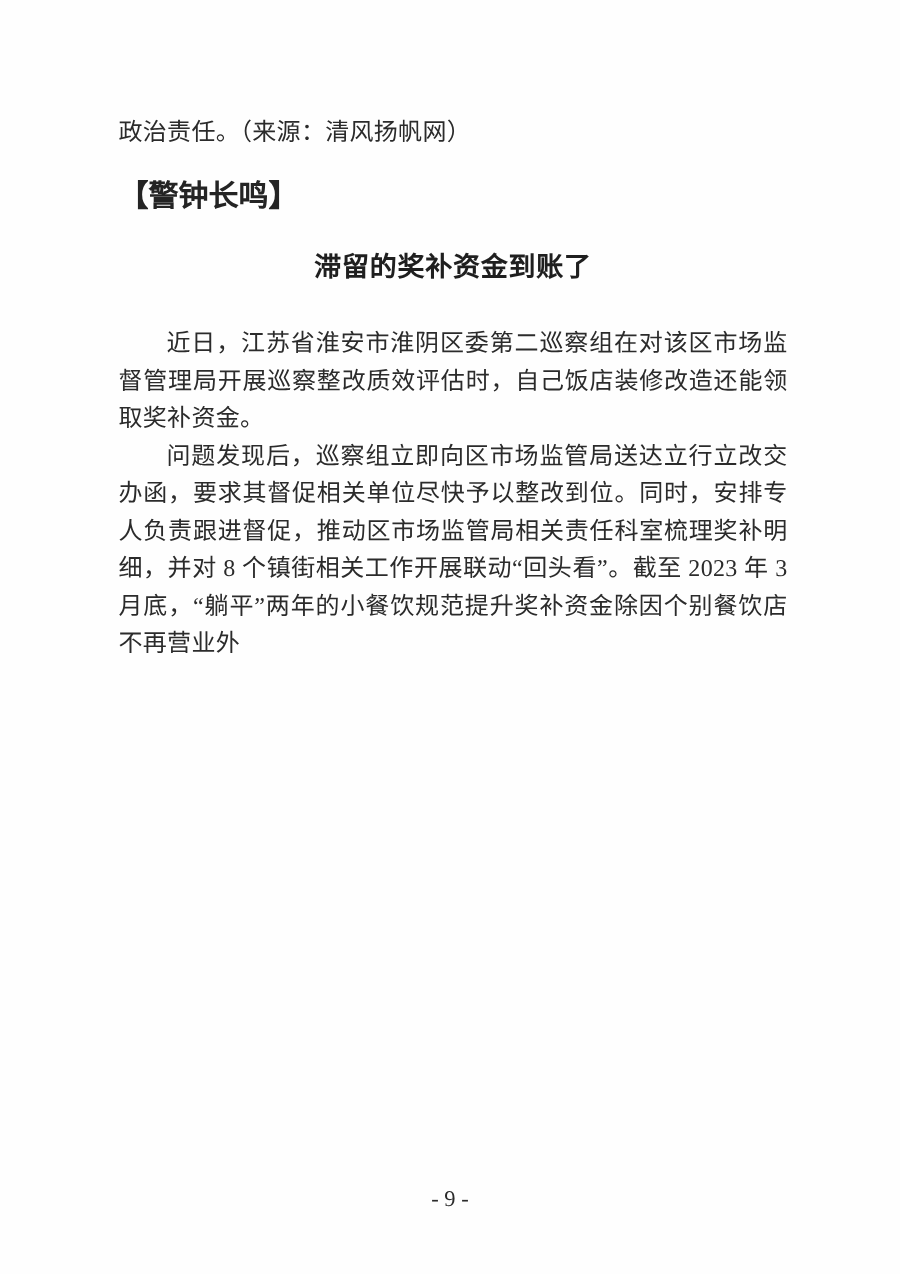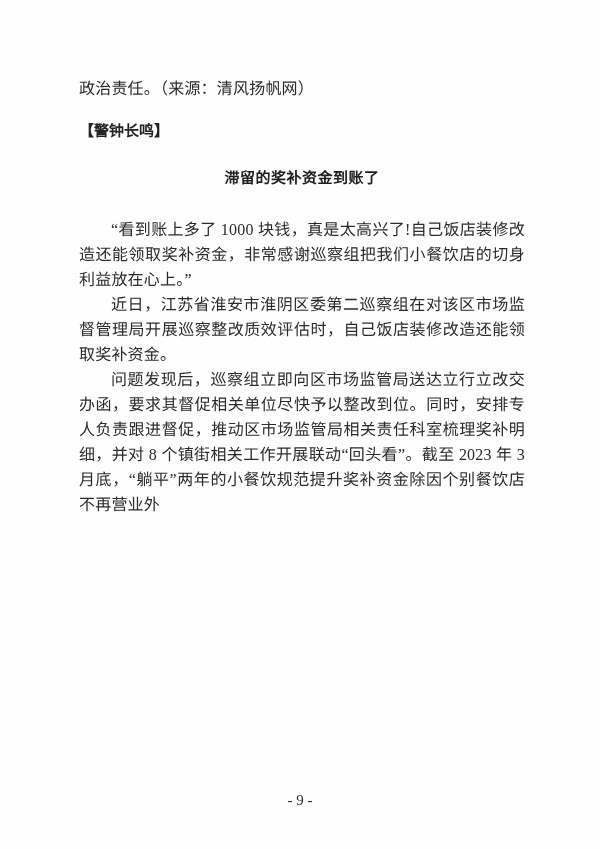--- a/index.html
+++ b/index.html
@@ -32,28 +32,28 @@
   }
   .continuation {
     text-indent: 0;
     text-align: left;
   }
   .indent {
     text-indent: 2em;
   }
   .section-heading {
     margin: 18px 0 0 0;
-    font-size: 15px;
+    font-size: 20px;
     line-height: 25px;
     font-weight: bold;
     color: #242424;
   }
   .article-title {
     margin: 20px 0 0 0;
-    font-size: 15px;
+    font-size: 18px;
     line-height: 28px;
     font-weight: bold;
     text-align: center;
     color: #1f1f1f;
     letter-spacing: 0.5px;
   }
   .body-block {
     margin-top: 25px;
   }
   .footer {
@@ -73,21 +73,20 @@
 <div class="page">
   <div class="content">
 
     <p class="para continuation">政治责任。（来源：清风扬帆网）</p>
 
     <p class="section-heading">【警钟长鸣】</p>
 
     <h1 class="article-title">滞留的奖补资金到账了</h1>
 
     <div class="body-block">
-      <p class="para indent">“看到账上多了 1000 块钱，真是太高兴了!自己饭店装修改造还能领取奖补资金，非常感谢巡察组把我们小餐饮店的切身利益放在心上。”</p>
       <p class="para indent">近日，江苏省淮安市淮阴区委第二巡察组在对该区市场监督管理局开展巡察整改质效评估时，自己饭店装修改造还能领取奖补资金。</p>
       <p class="para indent">问题发现后，巡察组立即向区市场监管局送达立行立改交办函，要求其督促相关单位尽快予以整改到位。同时，安排专人负责跟进督促，推动区市场监管局相关责任科室梳理奖补明细，并对 8 个镇街相关工作开展联动“回头看”。截至 2023 年 3 月底，“躺平”两年的小餐饮规范提升奖补资金除因个别餐饮店不再营业外</p>
     </div>
   </div>
 
   <div class="footer">
     <span>- 9 -</span>
   </div>
 </div>
 

